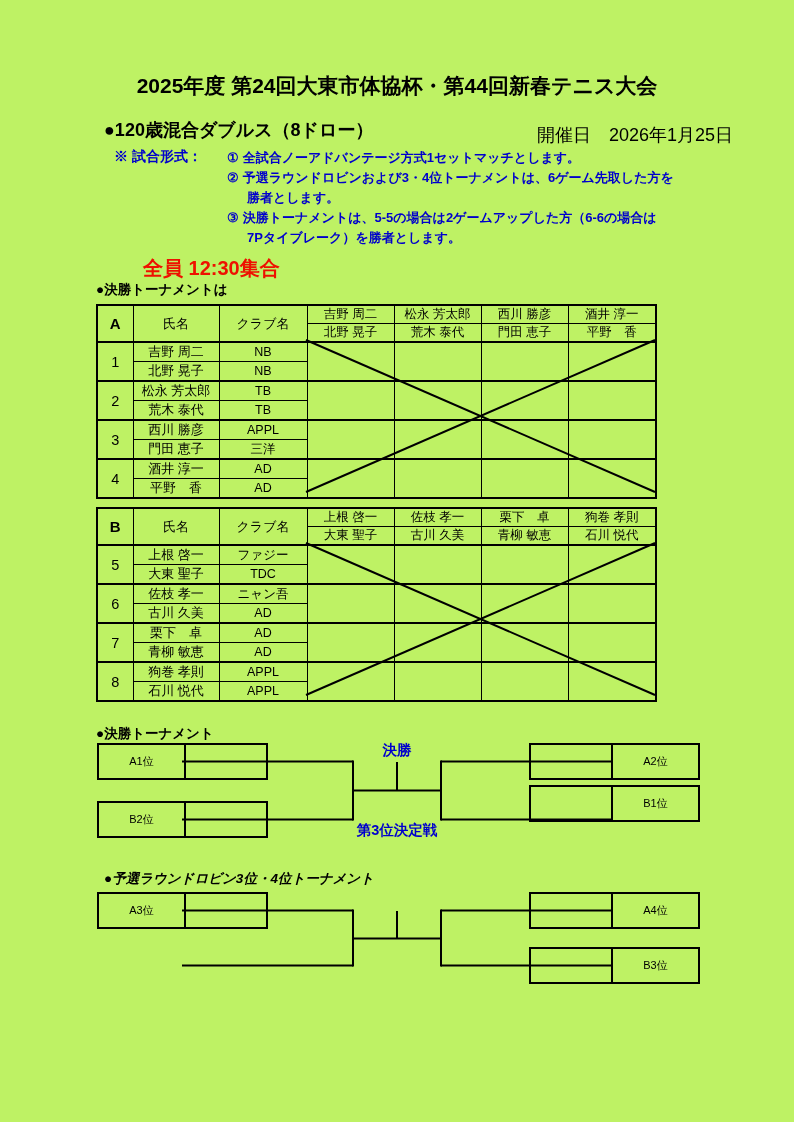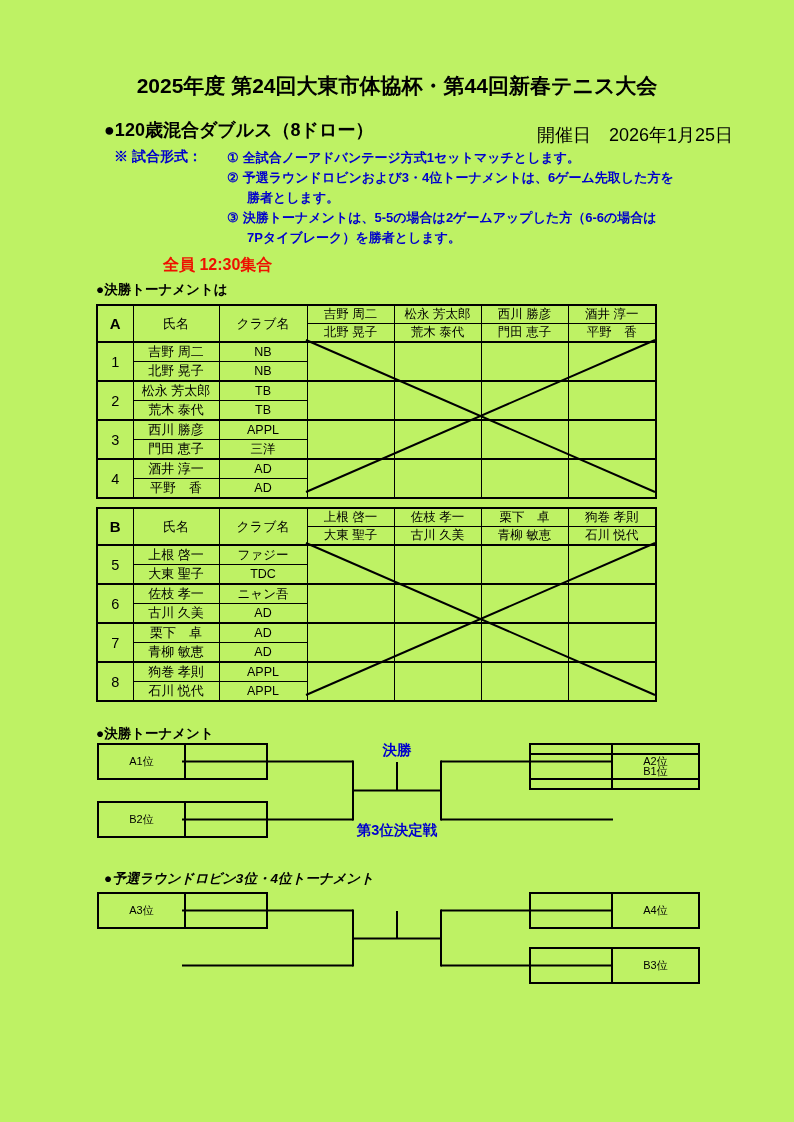--- a/index.html
+++ b/index.html
@@ -13,21 +13,21 @@
            font-size:21px; font-weight:bold; }
   #event-heading { top:118px; left:104px; font-size:18px; font-weight:bold; }
   #event-date { top:123px; left:530px; font-size:18px;margin-left:7px; }
   .blue { color:#0000cc; }
   .red  { color:#ee1100; }
   #rules-label { top:148px; left:114px; font-size:14px; font-weight:bold; }
   #rules { top:148px; left:227px; width:470px; font-size:13px; font-weight:bold; }
   #rules .rline { height:20px; line-height:20px; white-space:nowrap; }
   #rules .rline .num { display:inline-block; margin-right:4px; }
   #rules .rline.cont { padding-left:20px; }
-  #assembly-note { top:255px; left:143px; font-size:16px; font-weight:bold;margin-left:20px; }
+  #assembly-note { top:255px; left:143px; font-size:20px; font-weight:bold; }
   .sec-heading { font-size:13.5px; font-weight:bold; }
   #rr-heading { top:281px; left:96px; }
   #final-heading { top:725px; left:96px; }
   #cons-heading { top:870px; left:104px;font-style:italic; }
 
   
   table.rr { position:absolute; border-collapse:collapse; table-layout:fixed;
              width:559px; border:2px solid #000; }
   #tableA { left:96px; top:304px; }
   #tableB { left:96px; top:507px; }
@@ -268,21 +268,21 @@
     <div class="cell"></div>
   </div>
   <div class="seed-box left" style="left:97px; top:801px;">
     <div class="lbl">B2位</div>
     <div class="cell"></div>
   </div>
   <div class="seed-box right" style="left:529px; top:743px;">
     <div class="lbl">A2位</div>
     <div class="cell"></div>
   </div>
-  <div class="seed-box right" style="left:529px; top:753px;">
+  <div class="seed-box right" style="left:529px; top:785px;">
     <div class="lbl">B1位</div>
     <div class="cell"></div>
   </div>
 
   <div id="final-label" class="abs blue">決勝</div>
   <div id="third-label" class="abs blue">第3位決定戦</div>
 
   <div id="cons-heading" class="abs sec-heading">●予選ラウンドロビン3位・4位トーナメント</div>
 
   <div class="seed-box left" style="left:97px; top:892px;gap:28px;">

